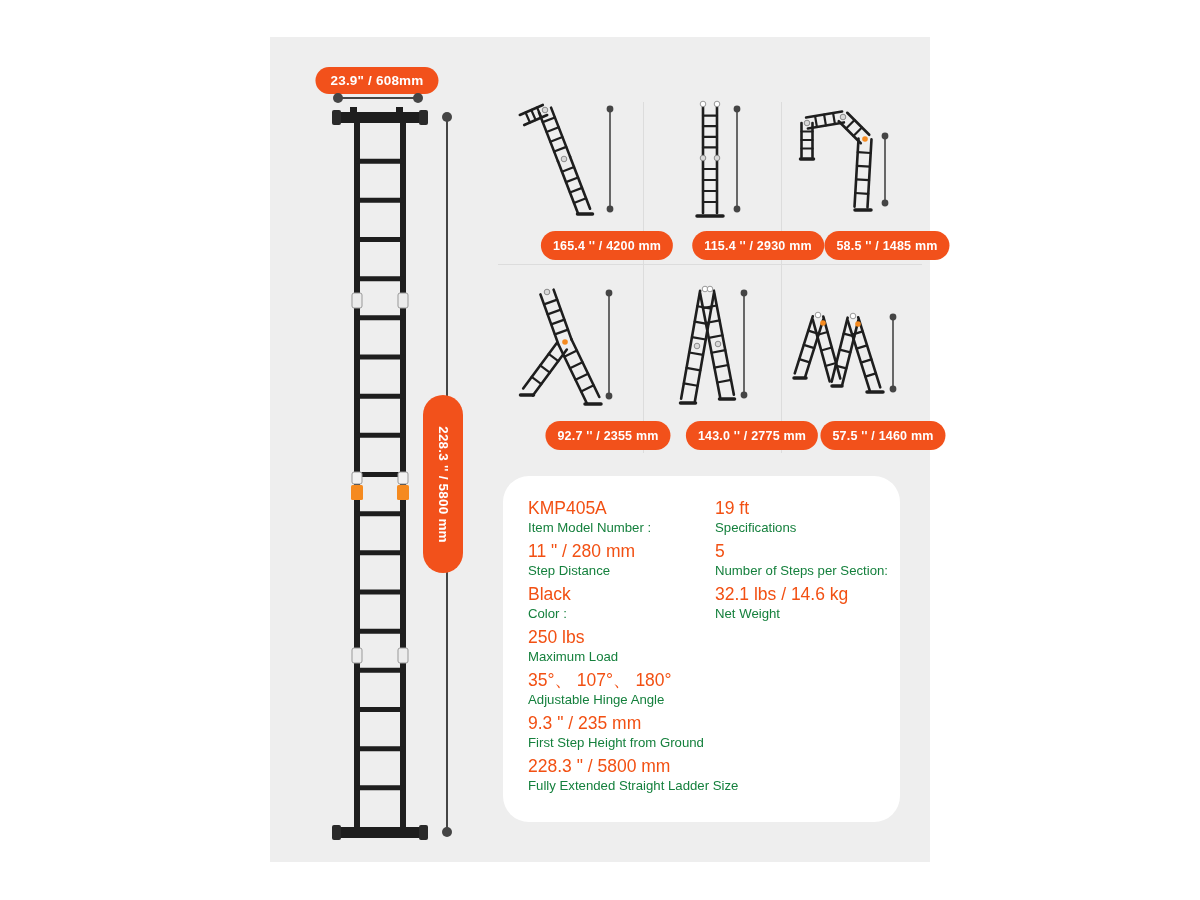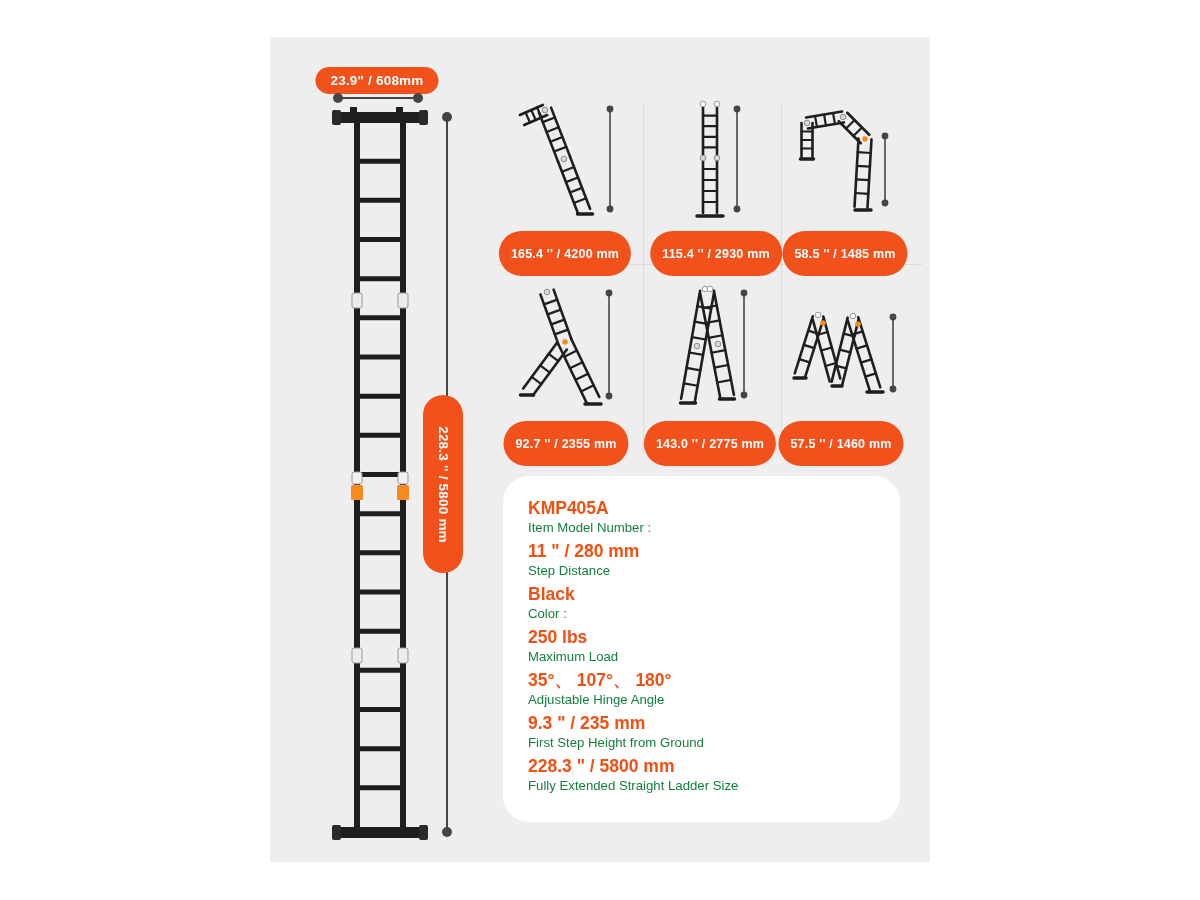--- a/index.html
+++ b/index.html
@@ -10,21 +10,21 @@
   .panel{position:absolute;left:270px;top:37px;width:660px;height:825px;background:#eeeeee;}
 
   
   .pill{
     position:absolute;background:#f2511b;color:#ffffff;font-weight:bold;
     display:flex;align-items:center;justify-content:center;
     border-radius:999px;white-space:nowrap;letter-spacing:.2px;
     transform:translateX(-50%);
   }
   .pill-top{font-size:13.5px;height:27px;padding:0 15px;}
-  .pill-small{font-size:12.5px;height:21px;padding:12px 12px;}
+  .pill-small{font-size:12.5px;height:21px;padding:4px 12px;margin-left:42px;}
   .pill-vert{
     position:absolute;left:423px;top:395px;width:40px;height:178px;
     background:#f2511b;border-radius:20px;display:flex;align-items:center;justify-content:center;
   }
   .pill-vert .vert-text{
     color:#fff;font-weight:bold;font-size:13.5px;white-space:nowrap;
     transform:rotate(90deg);letter-spacing:.2px;
   }
 
   
@@ -41,21 +41,21 @@
 
   
   .spec-card{
     position:absolute;left:503px;top:476px;width:397px;height:346px;
     background:#ffffff;border-radius:26px;
   }
   .spec-col{position:absolute;top:22px;display:flex;flex-direction:column;gap:5px;}
   .spec-col-left{left:25px;}
   .spec-col-right{left:212px;}
   .spec-item{height:38px;white-space:nowrap;}
-  .spec-value{color:#f25013;font-weight:bold;font-size:17.5px;line-height:20px;margin-bottom:2px;}
+  .spec-value{color:#f25013;font-weight:normal;font-size:17.5px;line-height:20px;margin-bottom:2px;}
   .spec-label{color:#15803d;font-size:13.2px;line-height:16px;}
 </style>
 </head>
 <body>
 
 <div class="canvas">
   <div class="panel"></div>
 
   <div class="pill pill-top" style="left:377px;top:67px;">23.9" / 608mm</div>
 
@@ -319,14 +319,28 @@
       </div>
       <div class="spec-item">
         <div class="spec-value">9.3 " / 235 mm</div>
         <div class="spec-label">First Step Height from Ground</div>
       </div>
       <div class="spec-item">
         <div class="spec-value">228.3 " / 5800 mm</div>
         <div class="spec-label">Fully Extended Straight Ladder Size</div>
       </div>
     </div>
+    <div class="spec-col spec-col-right">
+      <div class="spec-item">
+        <div class="spec-value">19 ft</div>
+        <div class="spec-label">Specifications</div>
+      </div>
+      <div class="spec-item">
+        <div class="spec-value">5</div>
+        <div class="spec-label">Number of Steps per Section:</div>
+      </div>
+      <div class="spec-item">
+        <div class="spec-value">32.1 lbs / 14.6 kg</div>
+        <div class="spec-label">Net Weight</div>
+      </div>
+    </div>
   </section>
 </div>
 
 </body></html>

